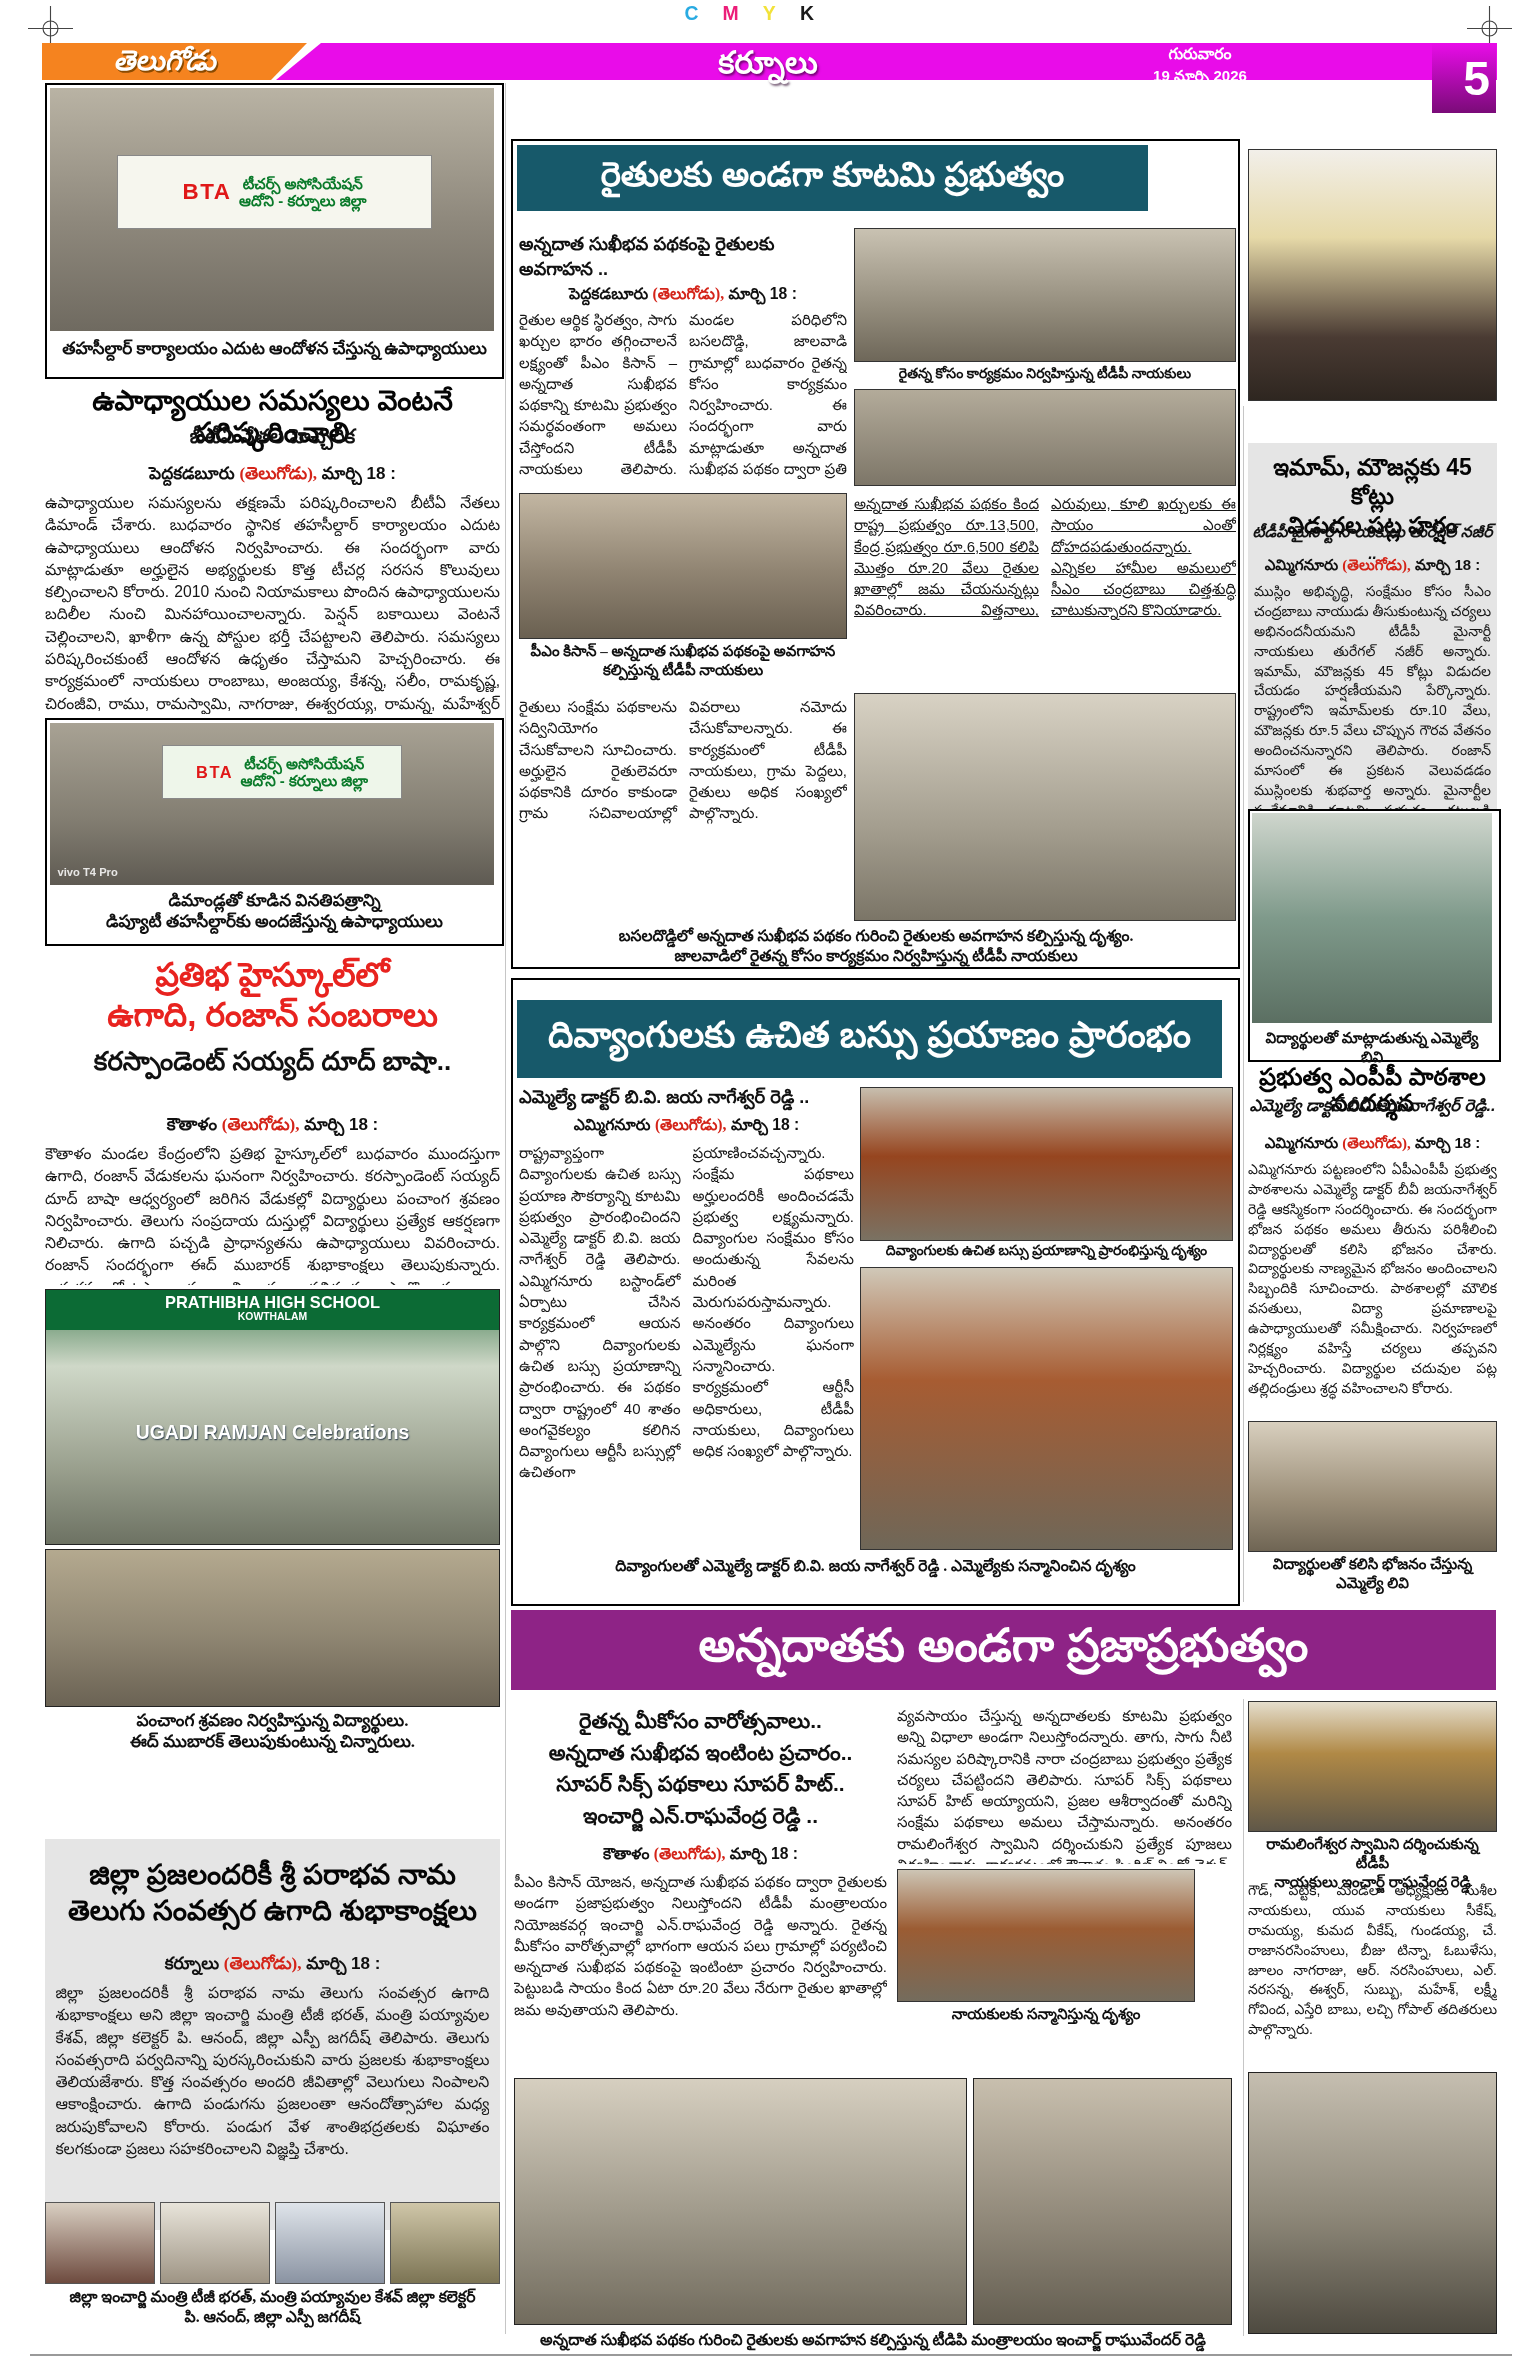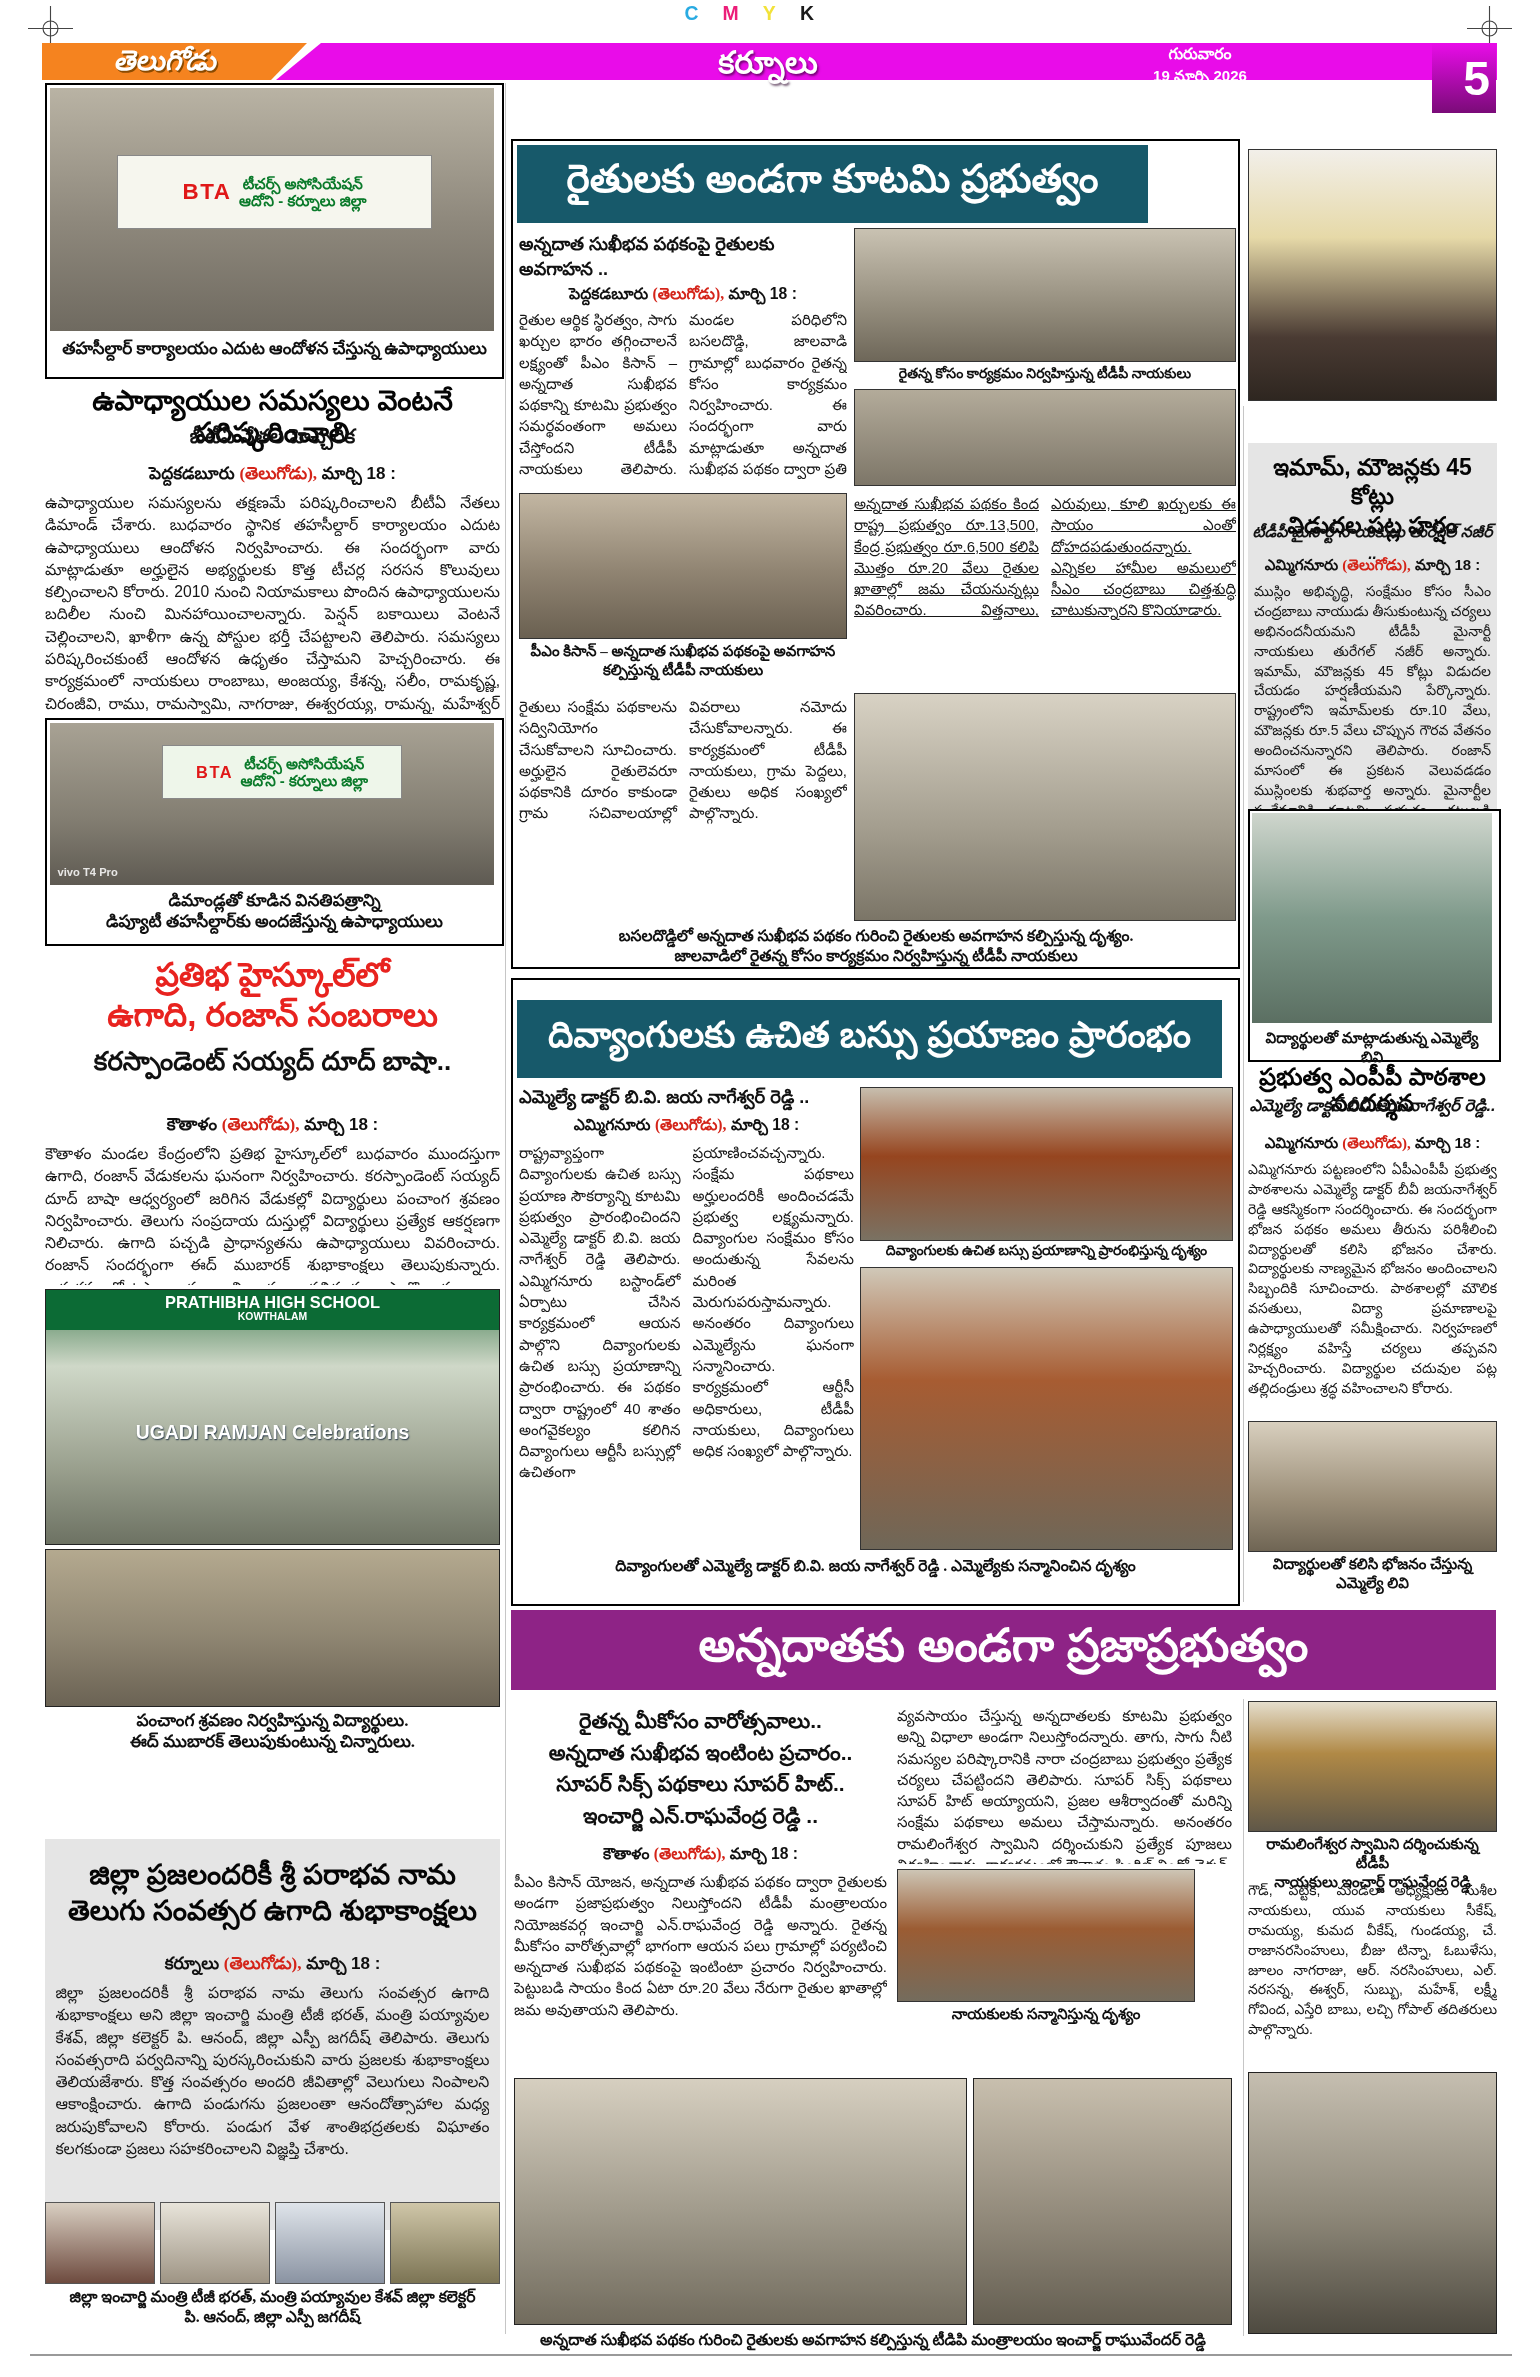--- a/index.html
+++ b/index.html
@@ -157,21 +157,21 @@
     <div style="flex:1;background:linear-gradient(180deg,#e8e4da,#9e9484);border:0.7px solid #555;"></div>
     <div style="flex:1;background:linear-gradient(180deg,#dfe4ea,#8a93a2);border:0.7px solid #555;"></div>
     <div style="flex:1;background:linear-gradient(180deg,#cfc6a8,#7c7454);border:0.7px solid #555;"></div>
   </div>
   <div class="pcap abs" style="left:45px;top:2287px;width:455px;font-size:15.7px;">
     <div>జిల్లా ఇంచార్జి మంత్రి టీజీ భరత్,  మంత్రి పయ్యావుల కేశవ్  జిల్లా కలెక్టర్</div>
     <div>పి. ఆనంద్,  జిల్లా ఎస్పీ  జగదీష్</div>
   </div>
 
   <div class="abs" style="left:511px;top:139px;width:729px;height:830px;border:2.2px solid #000;box-sizing:border-box;"></div>
-  <div class="abs teal-bar" style="left:517px;top:145px;width:631px;height:78px;font-size:39px;">
+  <div class="abs teal-bar" style="left:517px;top:145px;width:631px;height:66px;font-size:34px;">
     <span>రైతులకు అండగా కూటమి ప్రభుత్వం</span>
   </div>
 
   <div class="abs subhead" style="left:519px;top:234px;width:328px;font-size:18px;text-align:left;">అన్నదాత సుఖీభవ పథకంపై రైతులకు అవగాహన ..</div>
   <div class="abs dl" style="left:519px;top:285px;width:328px;font-size:15.7px;">
     <span>పెద్దకడబూరు</span>
     <span class="ag">(తెలుగోడు),</span>
     <span>మార్చి 18 :</span>
   </div>
   <div class="abs body-text cols2" style="left:519px;top:309px;width:328px;height:179px;">రైతుల ఆర్థిక స్థిరత్వం, సాగు ఖర్చుల భారం తగ్గించాలనే లక్ష్యంతో పీఎం కిసాన్ – అన్నదాత సుఖీభవ పథకాన్ని కూటమి ప్రభుత్వం సమర్థవంతంగా అమలు చేస్తోందని టీడీపీ నాయకులు తెలిపారు. మండల పరిధిలోని బసలదొడ్డి, జాలవాడి గ్రామాల్లో బుధవారం రైతన్న కోసం కార్యక్రమం నిర్వహించారు. ఈ సందర్భంగా వారు మాట్లాడుతూ అన్నదాత సుఖీభవ పథకం ద్వారా ప్రతి రైతు కుటుంబానికి ఏటా రూ.20 వేలు పెట్టుబడి సాయం అందుతుందన్నారు.</div>

